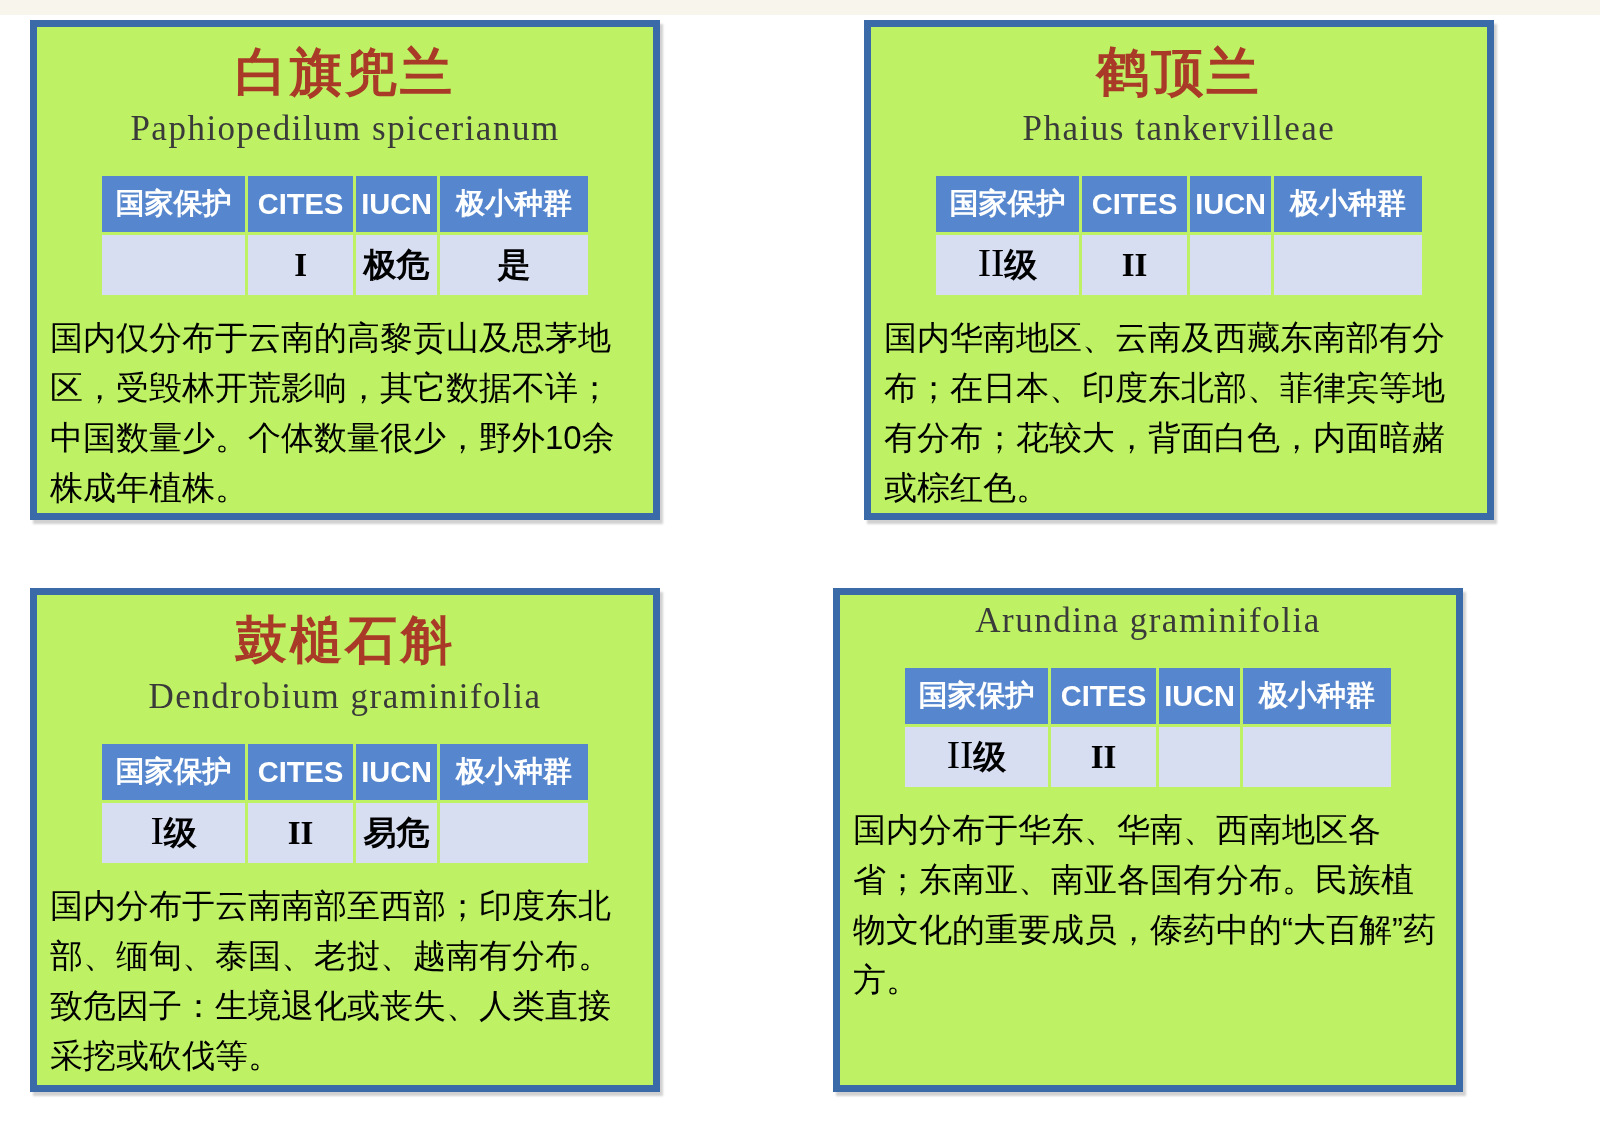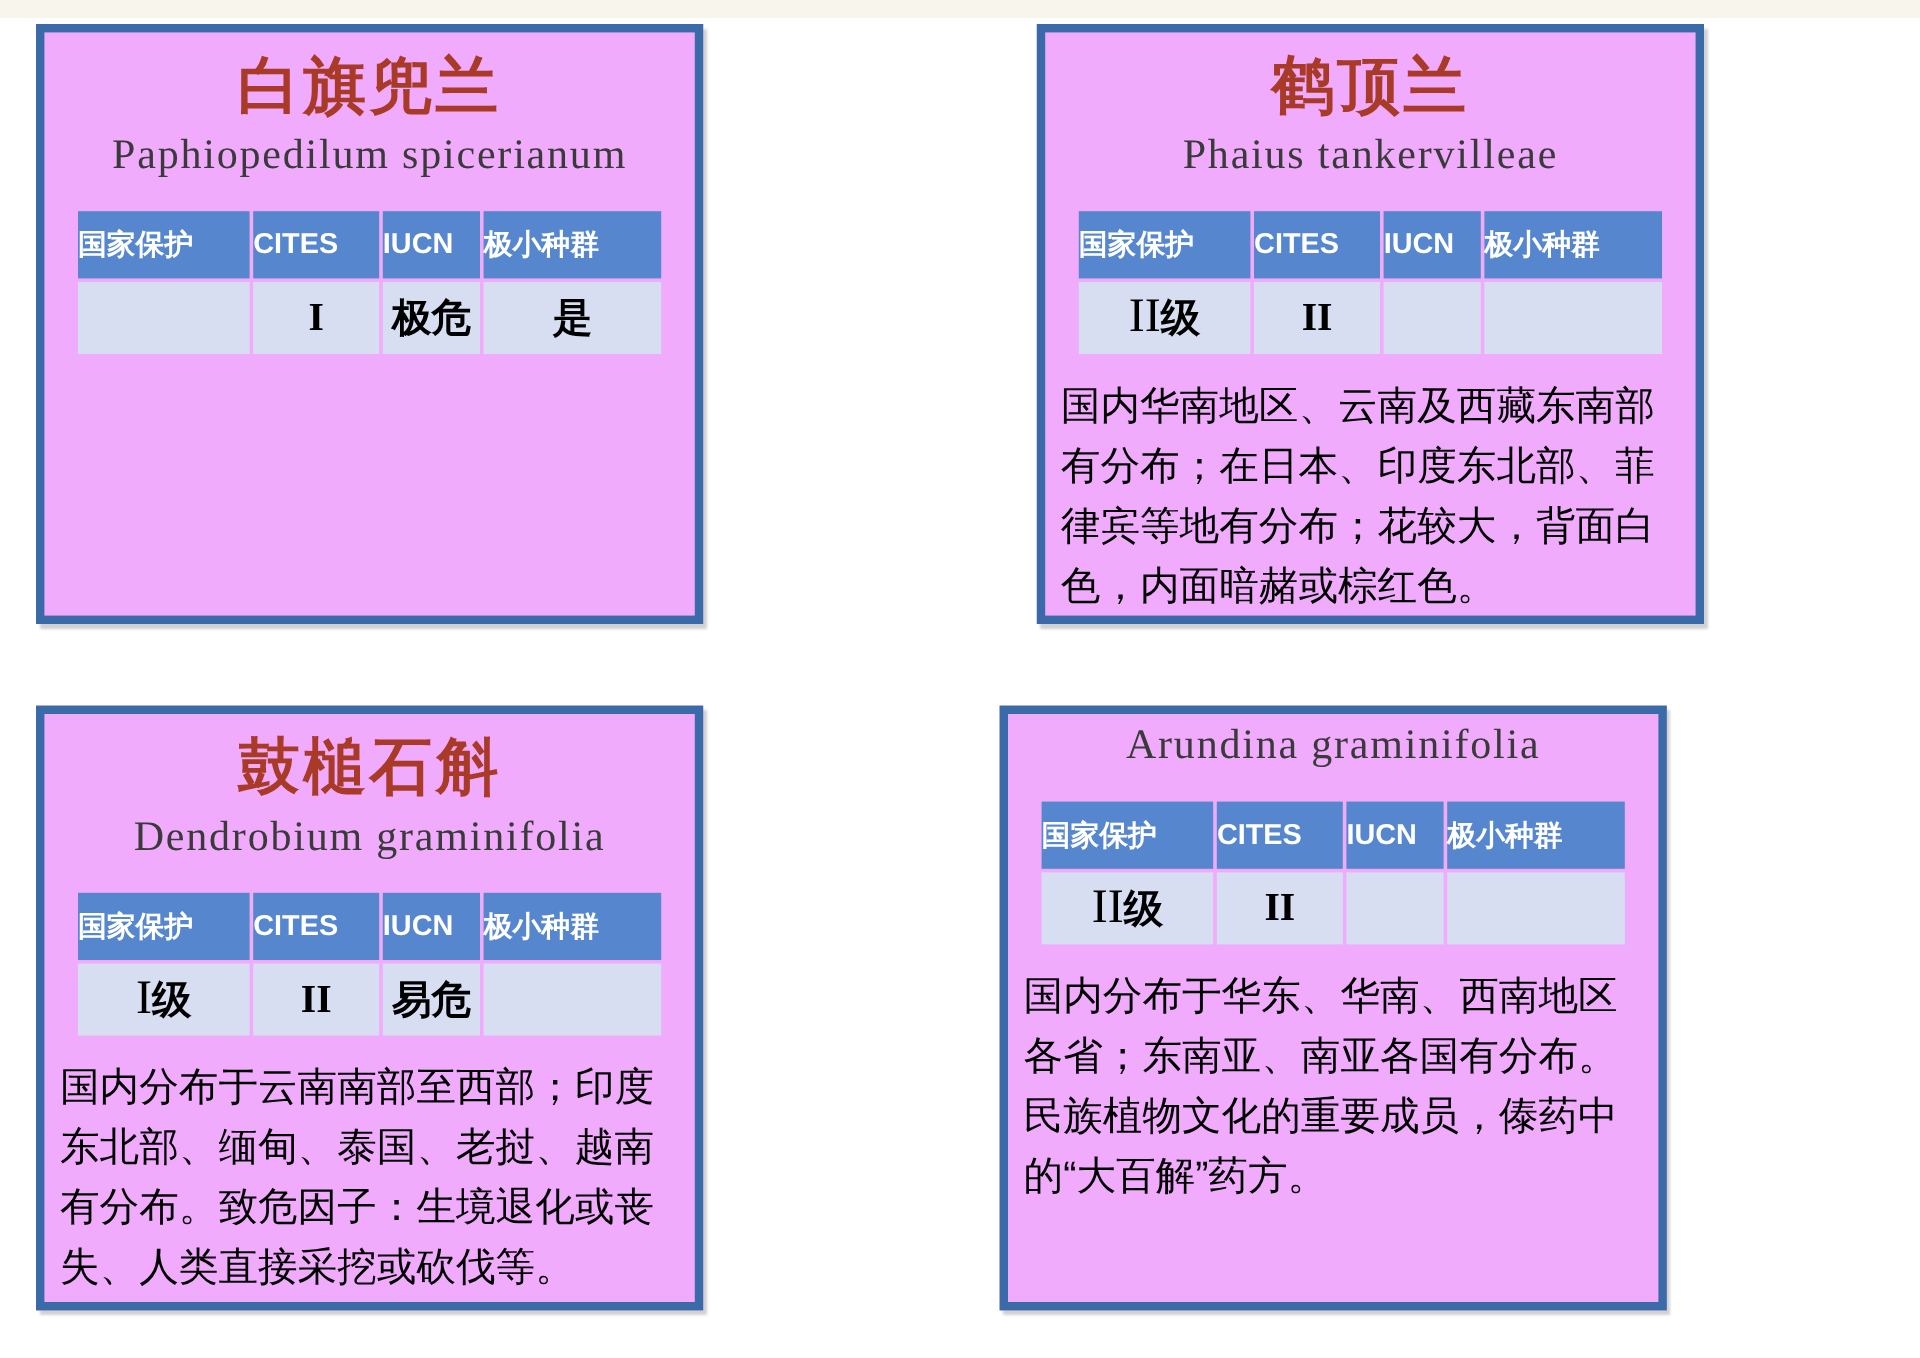--- a/index.html
+++ b/index.html
@@ -18,22 +18,22 @@
     font-family: "Liberation Sans", "DejaVu Sans", sans-serif;
   }
   body { position: relative; }
   .top-strip {
     position: absolute; left: 0; top: 0;
     width: 1600px; height: 15px;
     background: var(--top-strip);
   }
   .card {
     position: absolute;
-    width: 556px;
-    background: #f0abfc;
+    width: 630px;
+    background: #bef264;
     border: 7px solid var(--card-border);
     box-shadow: 3px 4px 2px rgba(140,140,140,0.40);
   }
   .card.pos-0 { left: 30px;  top: 20px;  height: 500px; }
   .card.pos-1 { left: 864px; top: 20px;  height: 500px; }
   .card.pos-2 { left: 30px;  top: 588px; height: 504px; }
   .card.pos-3 { left: 833px; top: 588px; height: 504px; }
 
   .cn-name {
     margin-top: 14px;
@@ -56,24 +56,24 @@
   table.status-table {
     width: 492px;
     margin: 22px auto 0;
     border-collapse: separate;
     border-spacing: 3px;
     table-layout: fixed;
   }
   .status-table th {
     background: var(--table-header-bg);
     color: #FFFFFF;
-    font-size: 24px;
+    font-size: 29px;
     font-weight: bold;
     height: 56px;
-    text-align: left;
+    text-align: center;
     vertical-align: middle;
   }
   .status-table td {
     background: var(--table-row-bg);
     color: #000000;
     font-size: 33px;
     font-weight: bold;
     height: 60px;
     text-align: center;
     vertical-align: middle;
@@ -117,20 +117,21 @@
     </thead>
     <tbody>
       <tr>
         <td><span class="roman"></span><span></span></td>
         <td class="roman">I</td>
         <td>极危</td>
         <td>是</td>
       </tr>
     </tbody>
   </table>
+  <p class="desc">国内仅分布于云南的高黎贡山及思茅地区，受毁林开荒影响，其它数据不详；中国数量少。个体数量很少，野外10余株成年植株。</p>
 </section>
 
 <section class="card pos-1">
   <h2 class="cn-name">鹤顶兰</h2>
   <div class="latin-name">Phaius tankervilleae</div>
   <table class="status-table">
     <colgroup>
         <col style="width:30%">
         <col style="width:22%">
         <col style="width:17%">

